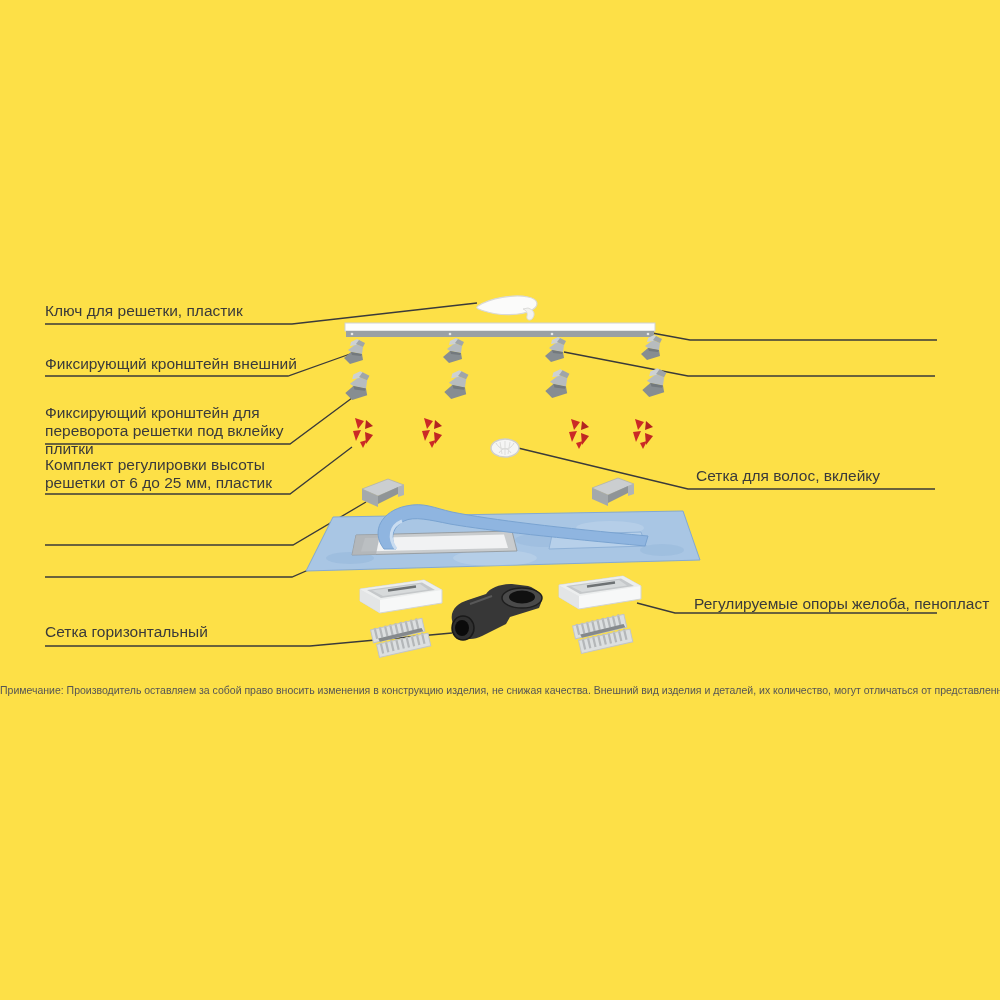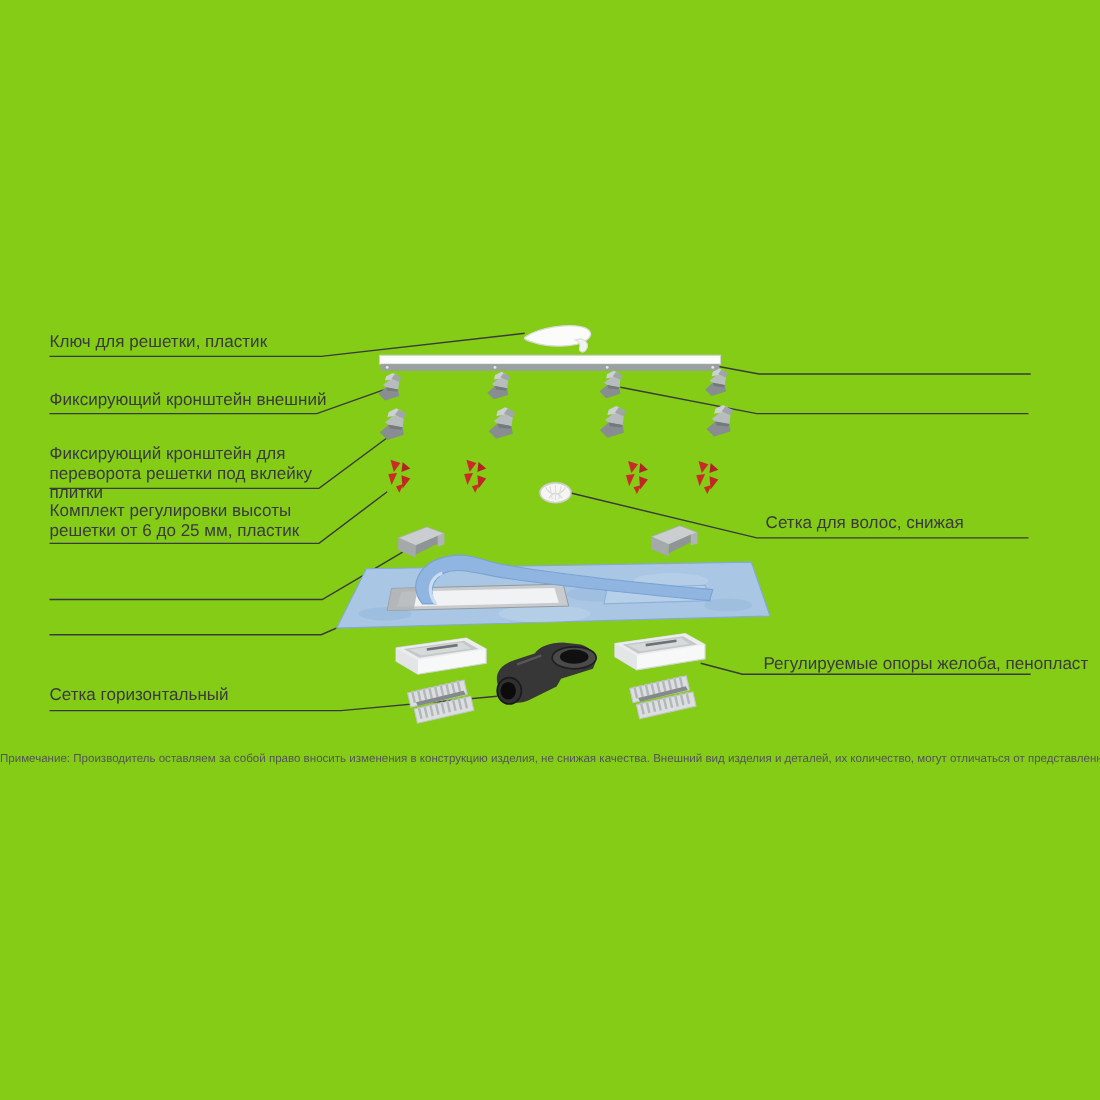--- a/index.html
+++ b/index.html
@@ -1,16 +1,16 @@
 <!DOCTYPE html>
 <html><head>
 <meta charset="utf-8">
 <style>
   html,body{margin:0;padding:0;background:#fff;}
-  .stage{position:relative;width:1000px;height:1000px;background:#84cc16;overflow:hidden;
+  .stage{position:relative;width:1000px;height:1000px;background:#fde047;overflow:hidden;
          font-family:"Liberation Sans", sans-serif;}
   .diagram-svg{position:absolute;left:0;top:0;width:1000px;height:1000px;}
   .callout{position:absolute;color:#3a3a3a;font-size:15.5px;line-height:1.16;
            white-space:pre-line;}
   .callout.right{white-space:nowrap;}
   .note{position:absolute;left:0;right:0;top:684px;text-align:center;color:#555;
         font-size:10.5px;white-space:nowrap;}
 </style>
 </head>
 <body>
@@ -162,17 +162,17 @@
   </svg>
 
   <div class="callout" style="left:45px;top:302px;width:260px;">Ключ для решетки, пластик</div>
   <div class="callout" style="left:45px;top:404px;width:270px;">Фиксирующий кронштейн для
 переворота решетки под вклейку плитки</div>
   <div class="callout" style="left:45px;top:355px;width:260px;">Фиксирующий кронштейн внешний</div>
   <div class="callout" style="left:45px;top:456px;width:260px;">Комплект регулировки высоты
 решетки от 6 до 25 мм, пластик</div>
   <div class="callout" style="left:45px;top:623px;width:260px;">Сетка горизонтальный</div>
 
-  <div class="callout right" style="left:696px;top:467px;">Сетка для волос, снижая</div>
+  <div class="callout right" style="left:696px;top:467px;">Сетка для волос, вклейку</div>
   <div class="callout right" style="left:694px;top:595px;">Регулируемые опоры желоба, пенопласт</div>
 
   <div class="note">Примечание: Производитель оставляем за собой право вносить изменения в конструкцию изделия, не снижая качества. Внешний вид изделия и деталей, их количество, могут отличаться от представленных на изображении</div>
 </div>
 
 </body></html>

